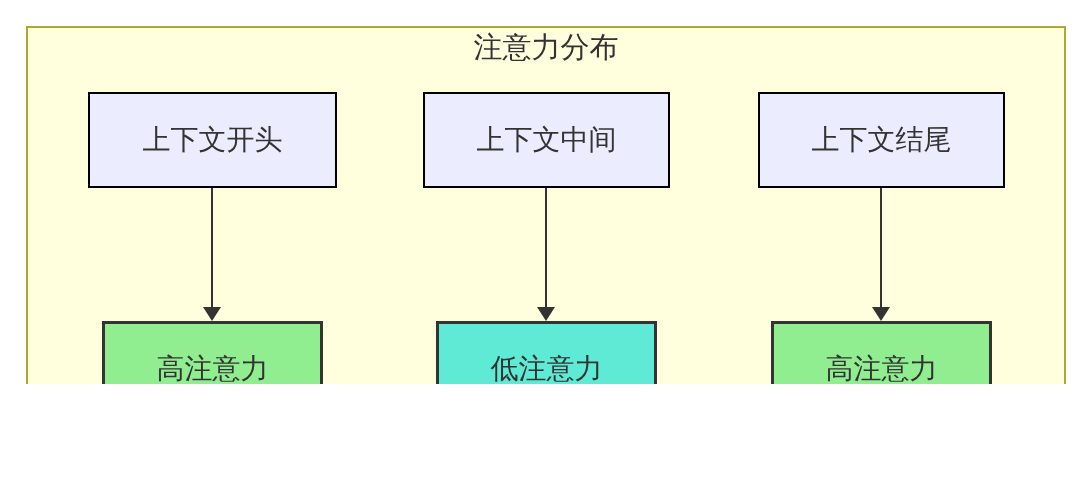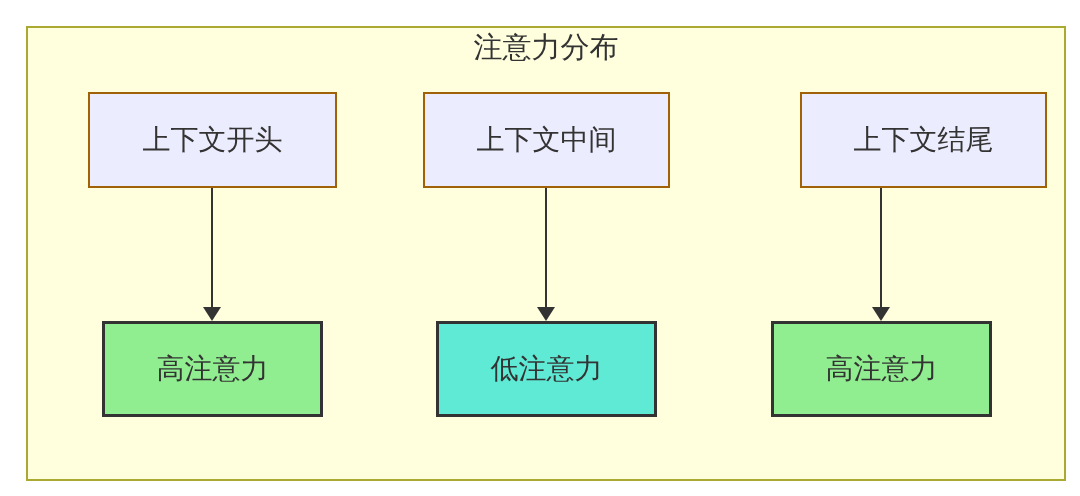--- a/index.html
+++ b/index.html
@@ -1,19 +1,19 @@
 <!DOCTYPE html>
 <html><head>
 <meta charset="utf-8">
 <style>
   html, body { margin: 0; padding: 0; background: #ffffff; }
   .page {
     position: relative;
     width: 1080px;
-    height: 496px;
+    height: 384px;
     background: #ffffff;
     font-family: "Liberation Sans", sans-serif;
     overflow: hidden;
   }
   .group-container {
     position: absolute;
     left: 26px;
     top: 26px;
     width: 1040px;
     height: 455px;
@@ -39,25 +39,25 @@
     box-sizing: border-box;
     font-size: 28px;
     color: #333333;
     text-align: center;
     white-space: nowrap;
   }
   .source-node {
     top: 92px;
     height: 96px;
     background: #ececff;
-    border: 2px solid #a16207;
+    border: 2px solid #000000;
   }
   .src-a { left: 88px;  width: 249px; }
   .src-b { left: 423px; width: 247px; }
-  .src-c { left: 758px; width: 247px; margin-left: 42px; }
+  .src-c { left: 758px; width: 247px; }
   .result-node {
     top: 321px;
     height: 96px;
     width: 221px;
     border: 3px solid #333333;
     text-align: center;
   }
   .result-node[data-level="high"] { background: #90ee90; }
   .result-node[data-level="low"]  { background: #5eead4; }
   .res-a { left: 102px; }

